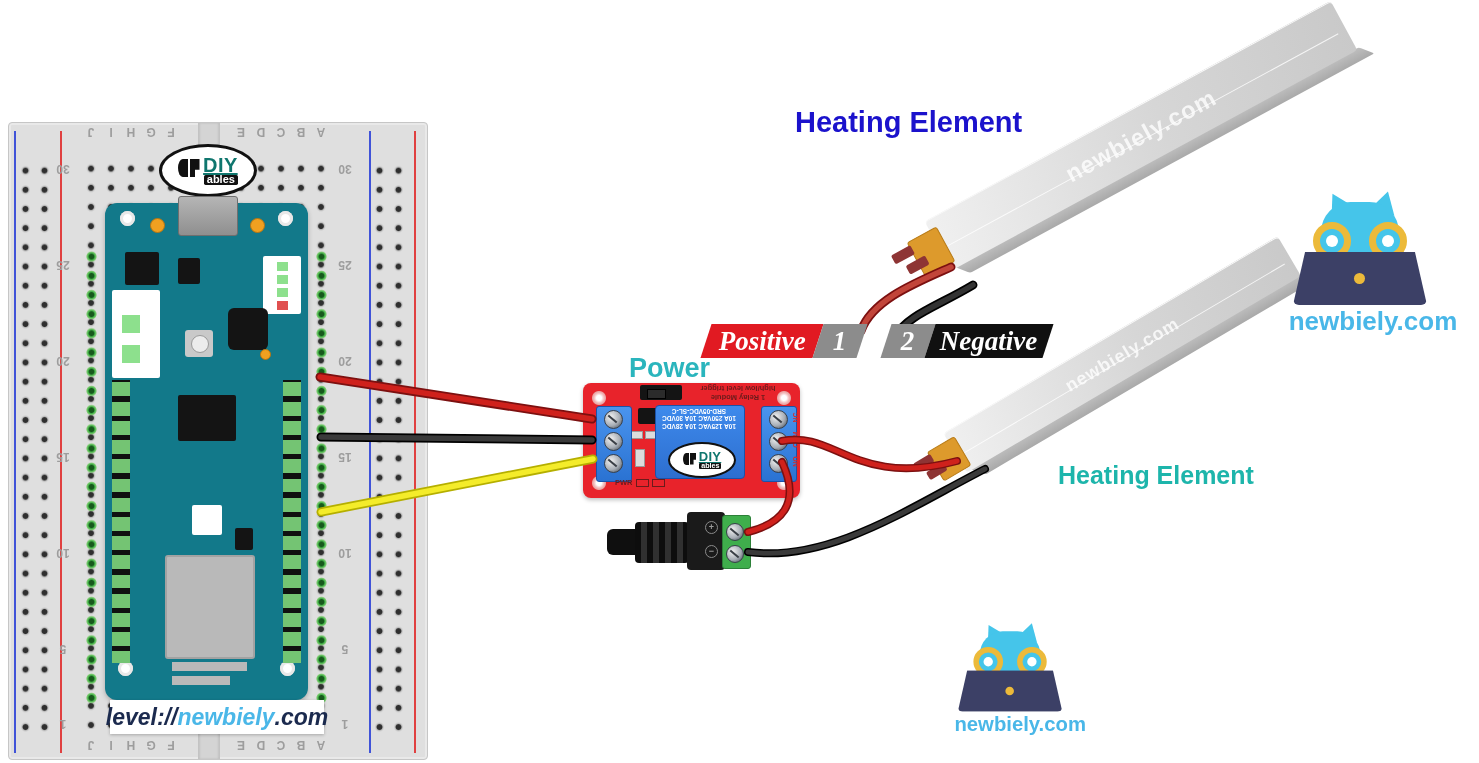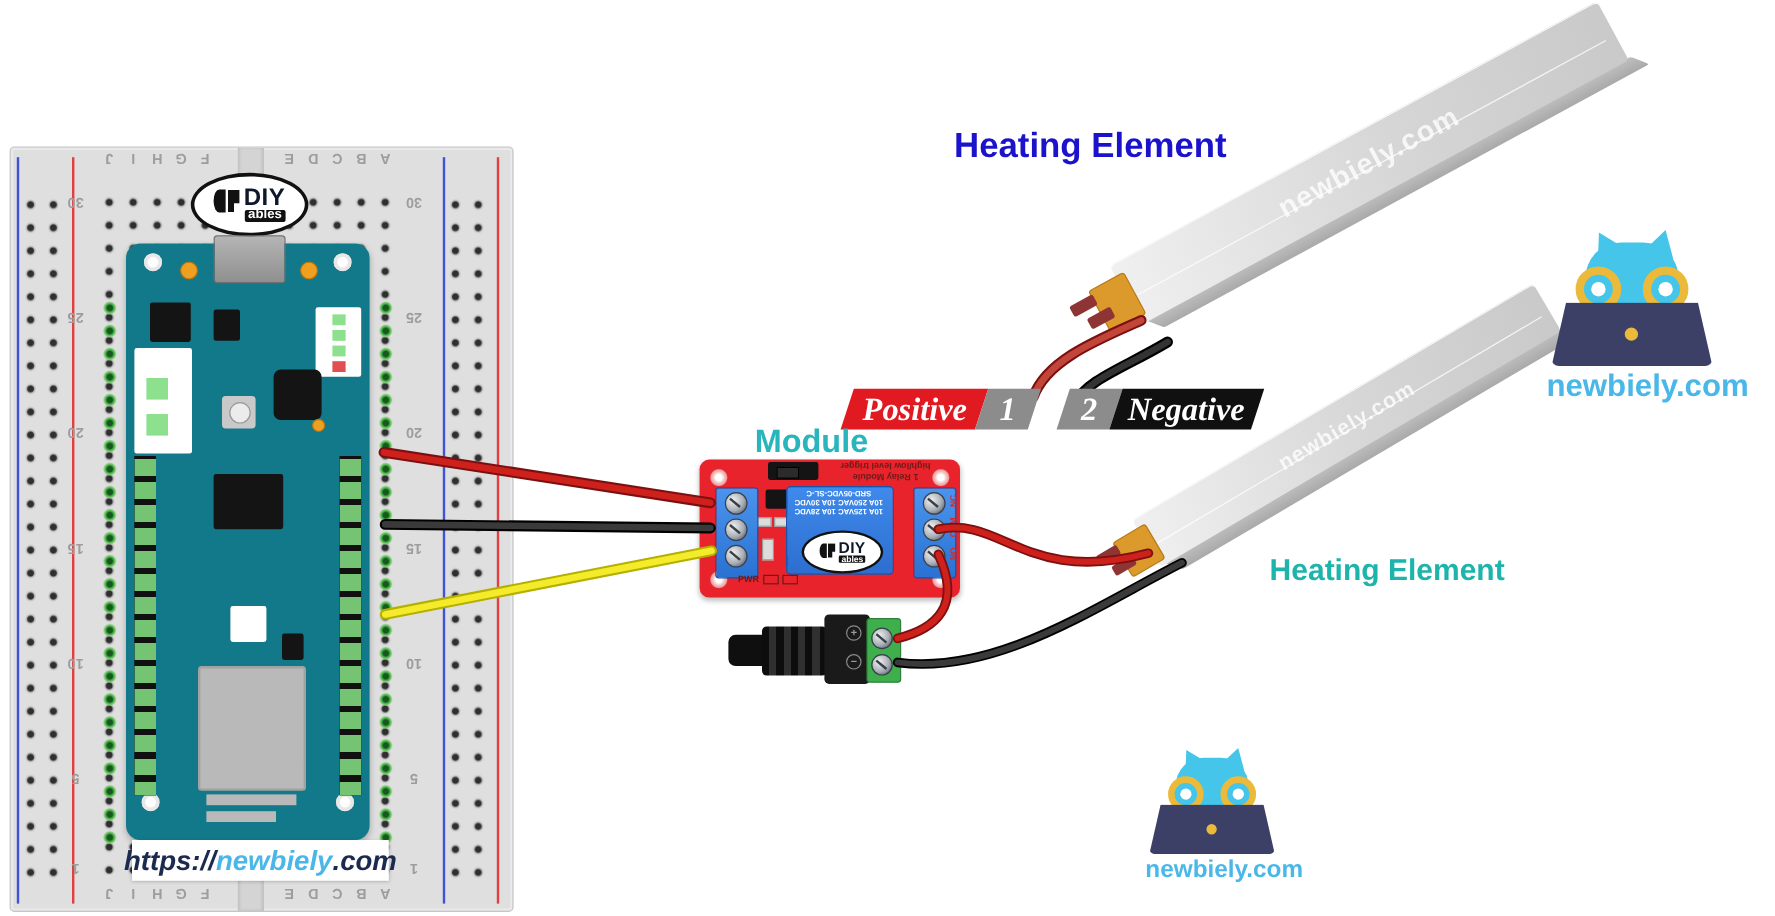--- a/index.html
+++ b/index.html
@@ -27,21 +27,21 @@
   .bbnum{position:absolute;color:#9d9d9d;font-weight:bold;font-size:12px;width:20px;text-align:center;
          transform:rotate(180deg);line-height:13px;}
 
   
   .dyl{position:absolute;background:#fff;border:3px solid #111;border-radius:50%;
        display:flex;align-items:center;justify-content:center;gap:.18em;}
   .dyl-a{display:inline-block;width:.48em;height:.92em;background:#111;border-radius:50% 0 0 50%;}
   .dyl-b{display:inline-block;width:.5em;height:.92em;background:#111;margin-left:.08em;
          clip-path:polygon(0 0,100% 0,100% 60%,55% 60%,55% 100%,0 100%);}
   .dyl-tx{display:flex;flex-direction:column;align-items:flex-start;line-height:.9;}
-  .dyl-tx b{color:#0f172a;font-weight:bold;letter-spacing:.02em;}
+  .dyl-tx b{color:#0f766e;font-weight:bold;letter-spacing:.02em;text-decoration:underline;}
   .dyl-badge{background:#111;color:#fff;font-style:normal;font-weight:bold;font-size:.55em;
              padding:0 .25em;border-radius:.15em;margin-top:.08em;align-self:flex-end;}
 
   
   .ard{left:105px;top:203px;width:203px;height:497px;background:#12798a;border-radius:12px;
        box-shadow:0 2px 5px rgba(0,0,0,.25);}
   .ard .hole{position:absolute;width:15px;height:15px;border-radius:50%;background:#fff;
              box-shadow:inset 0 0 0 3px #e8e8e8, inset 0 0 3px rgba(0,0,0,.4);}
   .ard .pad{position:absolute;width:13px;height:13px;border-radius:50%;background:#f0a020;border:1px solid #b87510;}
   .usb{position:absolute;left:73px;top:-7px;width:58px;height:38px;background:linear-gradient(#b5b5b5,#8f8f8f);
@@ -339,25 +339,25 @@
       <span>1</span>
     </div>
   <div class="seg graybg" style="left:886px;width:44px">
       <span>2</span>
     </div>
   <div class="seg blackbg" style="left:930px;width:118px">
       <span>Negative</span>
     </div>
 
   <div class="lab" style="left:795px;top:106px;font-size:29px;color:#1b12cc">Heating Element</div>
-  <div class="lab" style="left:629px;top:353px;font-size:27px;color:#2ab5bd">Module</div>
+  <div class="lab" style="left:629px;top:353px;font-size:27px;color:#2ab5bd">Power</div>
   <div class="lab" style="left:1058px;top:461px;font-size:25px;color:#1db5ab">Heating Element</div>
 
   <div class="abs urlbox">
-    <span class="navy">https://</span>
+    <span class="navy">level://</span>
       <span class="sky">newbiely</span>
       <span class="navy">.com</span>
   </div>
 
   <div class="abs owl" style="left:1283px;top:190px">
     <div class="ear" style="left:44px;top:2px;transform:rotate(-22deg)"></div>
     <div class="ear" style="left:92px;top:2px;transform:rotate(22deg)"></div>
     <div class="owl-head"></div>
     <div class="glass" style="left:30px;top:32px"></div>
     <div class="glass" style="left:86px;top:32px"></div>

